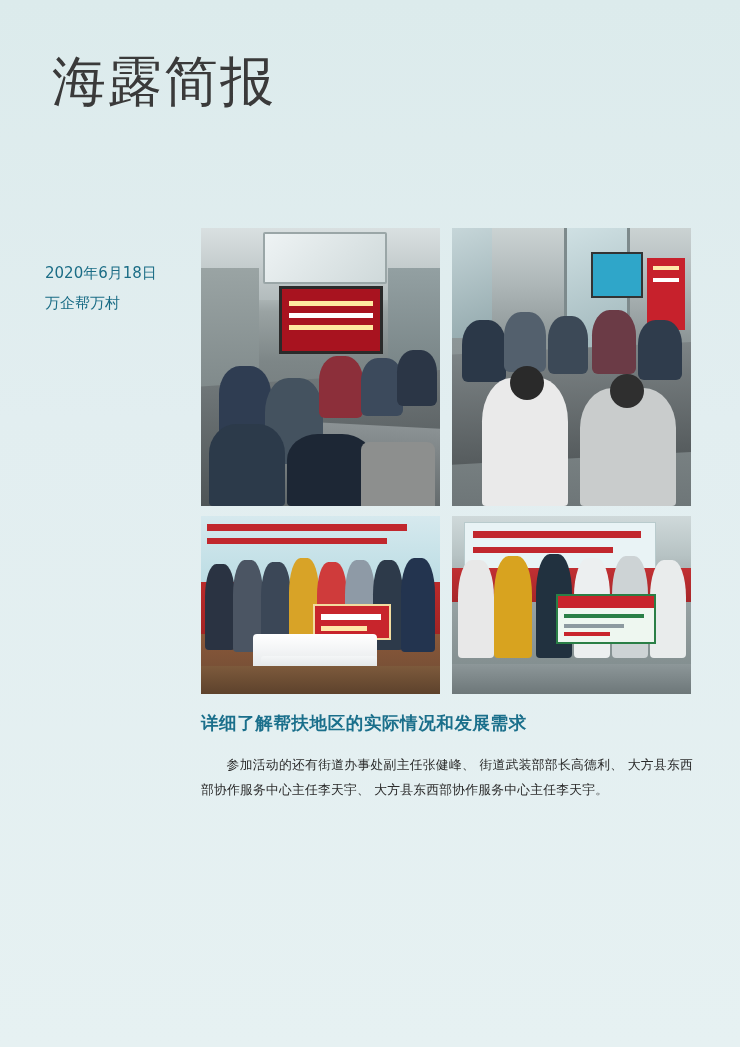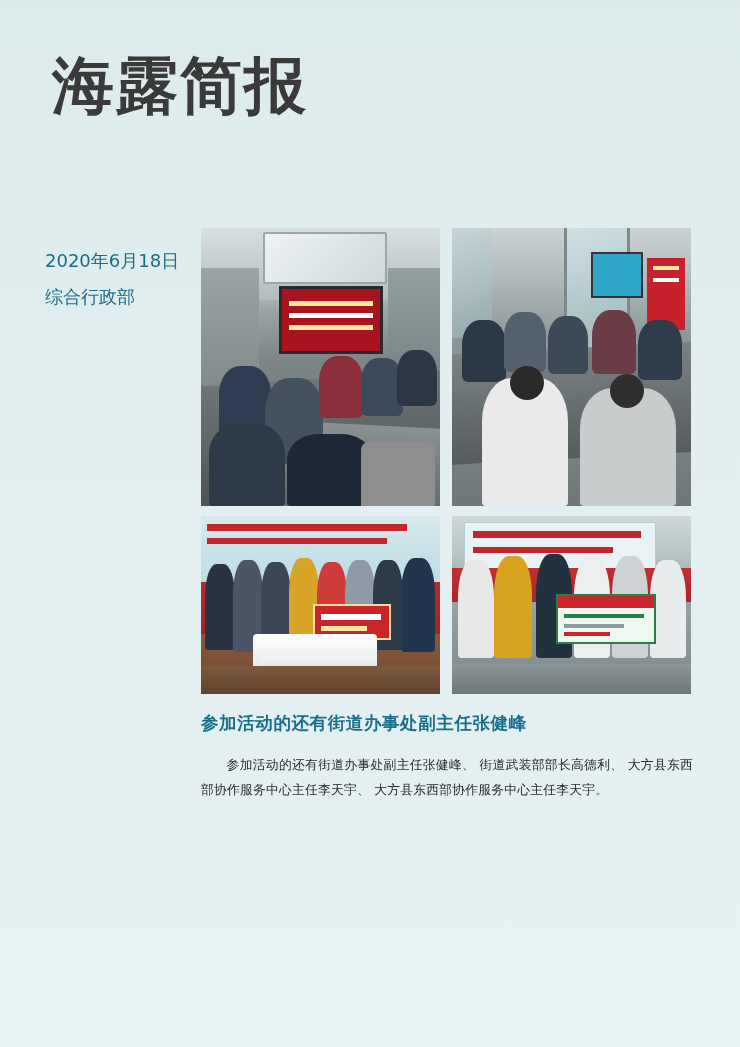--- a/index.html
+++ b/index.html
@@ -24,42 +24,42 @@
   
   .masthead {
     position: absolute;
     left: 52px;
     top: 55px;
     display: flex;
     align-items: flex-end;
   }
   .masthead-title {
     font-family: "DejaVu Sans", "Liberation Sans", sans-serif;
-    font-size: 62px;
-    font-weight: bold;
+    font-size: 54px;
+    font-weight: normal;
     color: #3a3a3a;
     letter-spacing: 2px;
     line-height: 1;
   }
   .masthead-issue {
     font-size: 27px;
     font-weight: bold;
     color: #3a3a3a;
     margin-left: 12px;
     margin-bottom: 3px;
     letter-spacing: 0px;
   }
 
   
   .meta {
     position: absolute;
     left: 45px;
-    top: 243px;
+    top: 258px;
     color: #1b6d86;
-    font-size: 18px;
+    font-size: 15px;
     line-height: 2.0;
   }
   .meta div {
     white-space: nowrap;
   }
 
   
   .photos {
     position: absolute;
     left: 201px;
@@ -273,21 +273,21 @@
 <body>
 
 <div class="page">
 
   <div class="masthead">
     <div class="masthead-title">海露简报</div>
   </div>
 
   <div class="meta">
     <div>2020年6月18日</div>
-    <div>综合行政部</div>
+    <div>万企帮万村</div>
   </div>
 
   <div class="photos">
 
     <div class="photo-row">
 
       <div class="photo p-large ph1">
         <div class="ceiling"></div>
         <div class="skylight"></div>
         <div class="sidewall-l"></div>
@@ -374,17 +374,17 @@
             <div class="l2"></div>
             <div class="l3"></div>
         </div>
         <div class="floor"></div>
       </div>
 
     </div>
   </div>
 
   <div class="article">
-    <h2 class="headline">参加活动的还有街道办事处副主任张健峰</h2>
+    <h2 class="headline">详细了解帮扶地区的实际情况和发展需求</h2>
     <p class="para">参加活动的还有街道办事处副主任张健峰、 街道武装部部长高德利、 大方县东西部协作服务中心主任李天宇、 大方县东西部协作服务中心主任李天宇。</p>
   </div>
 
 </div>
 
 </body></html>

